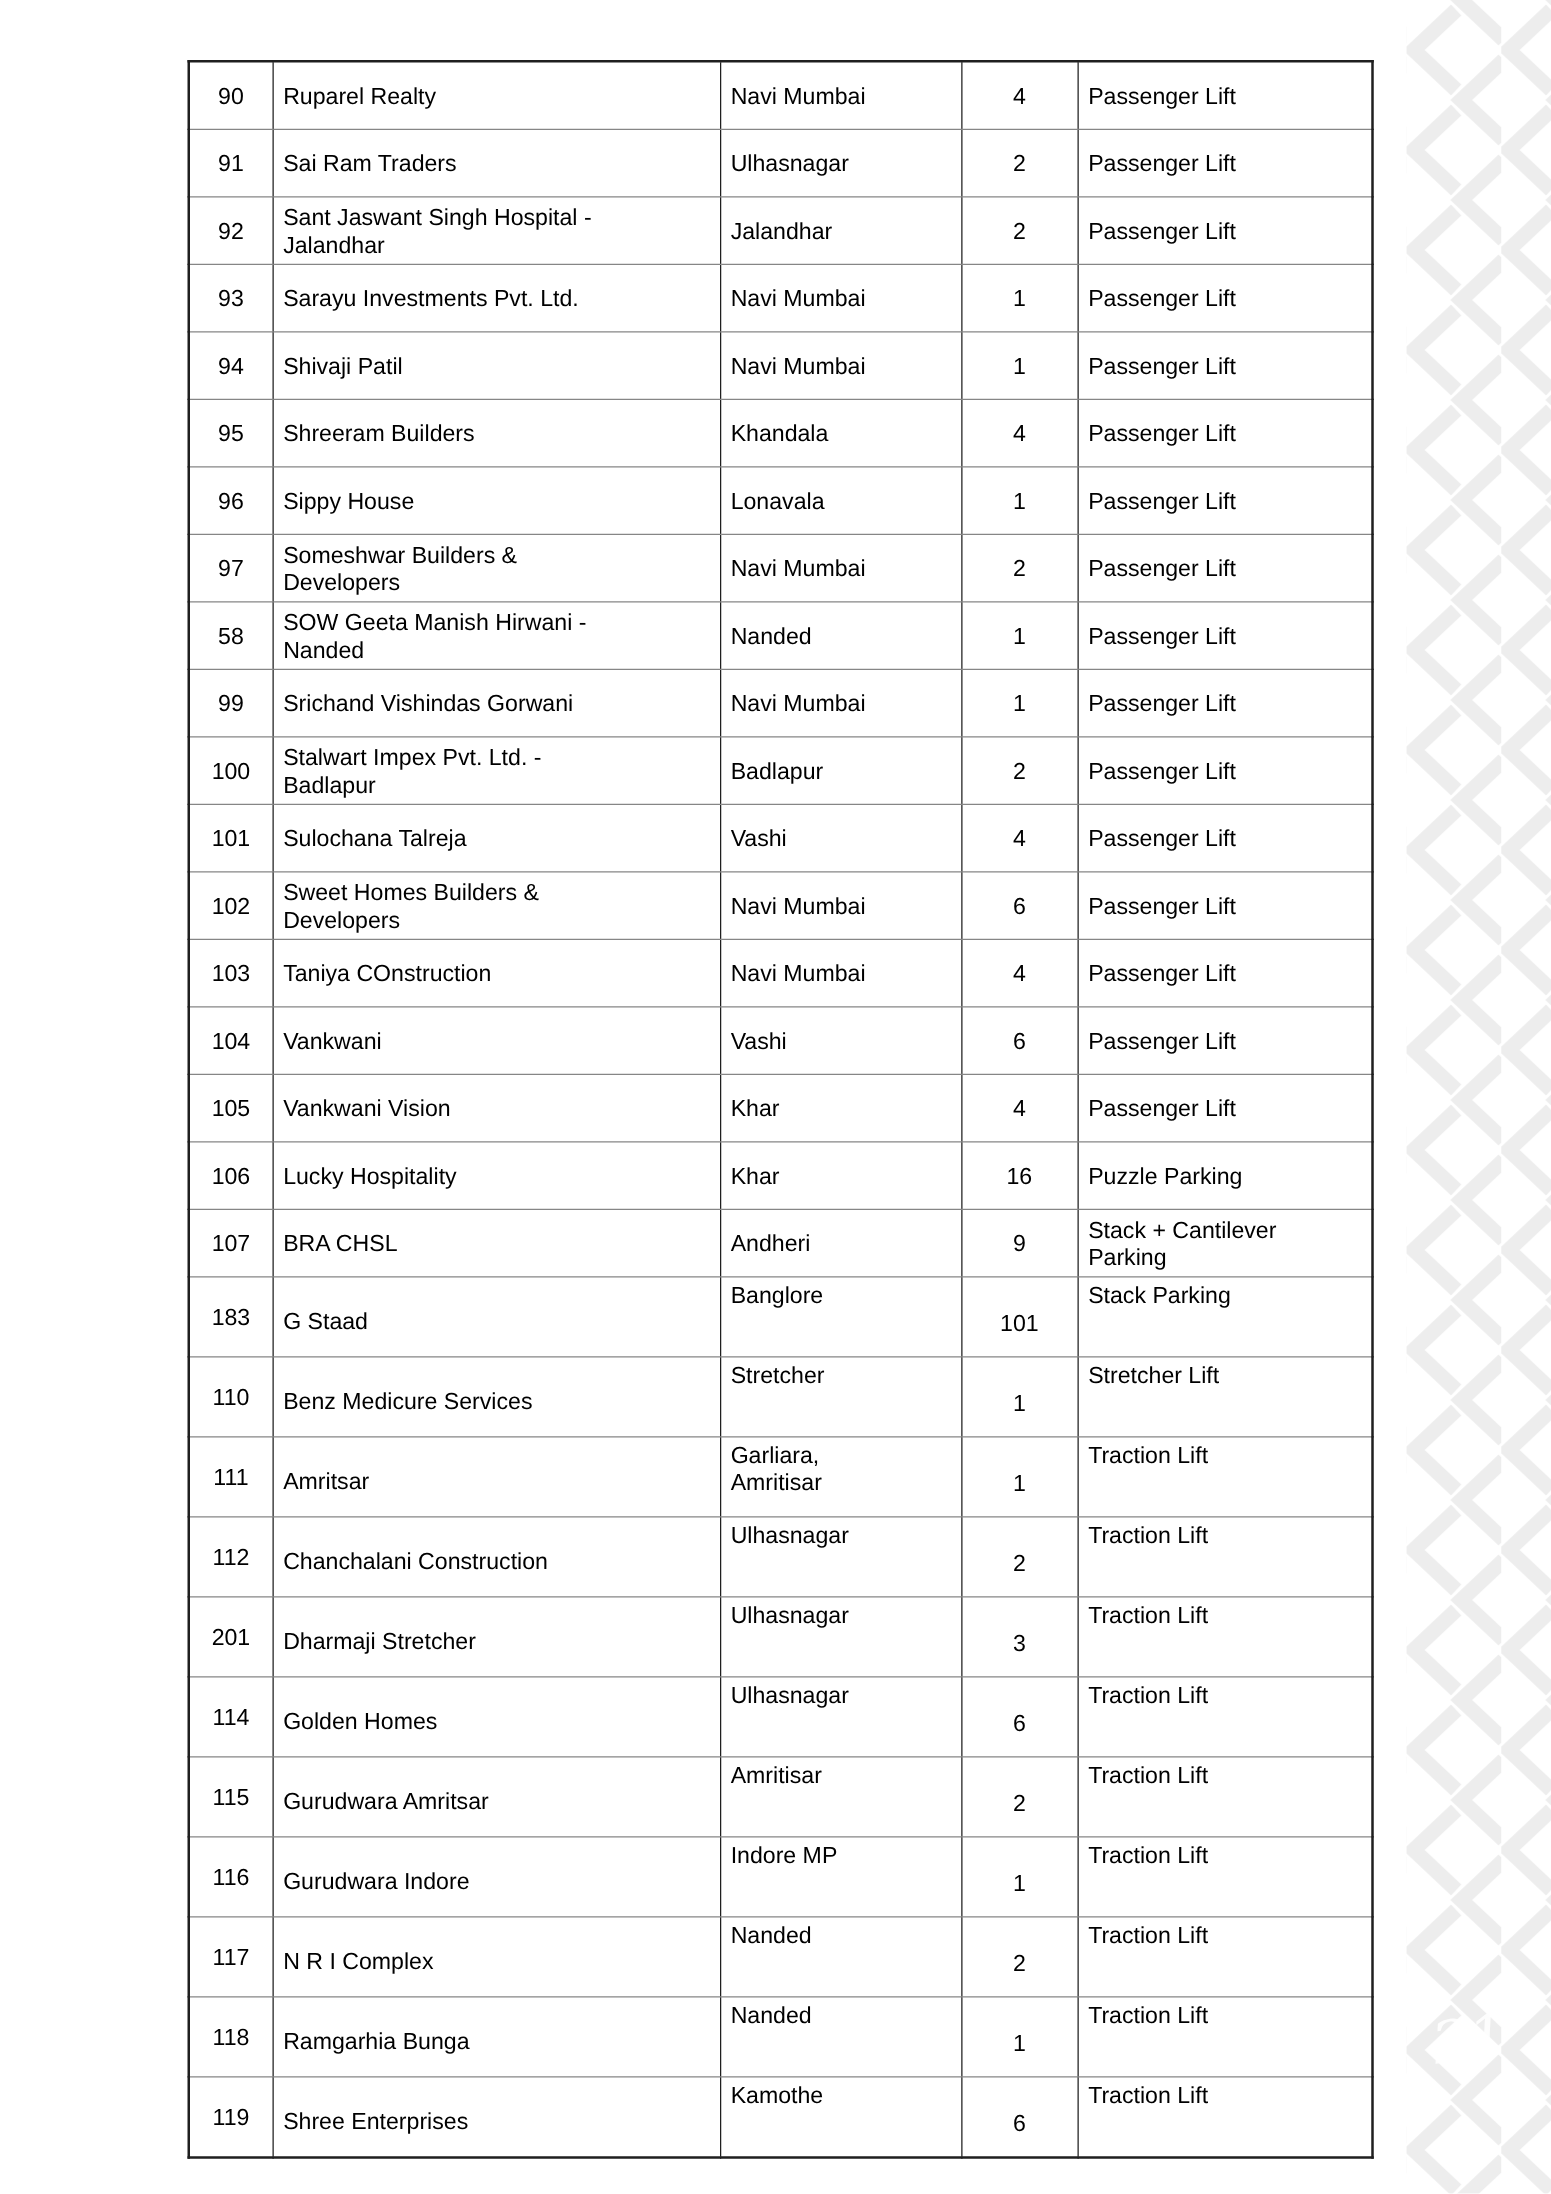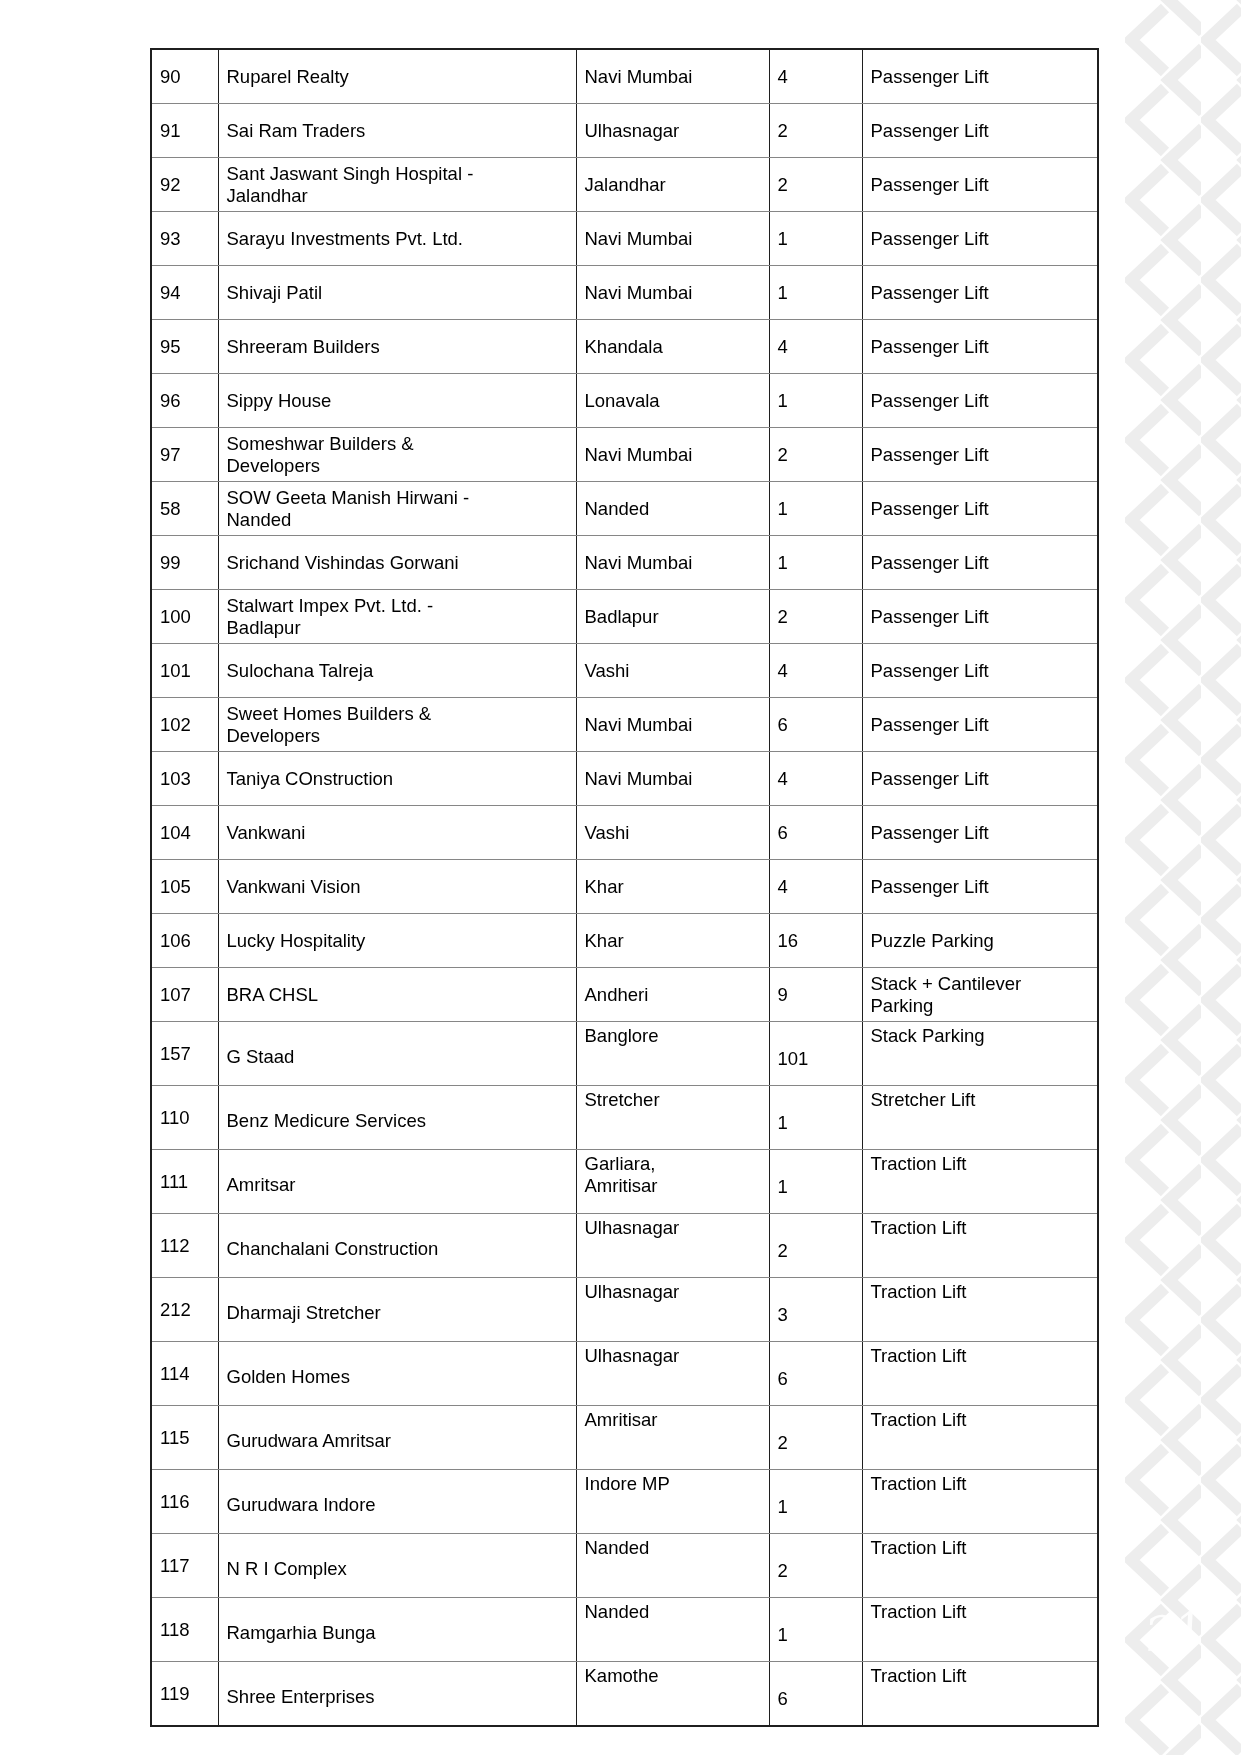--- a/index.html
+++ b/index.html
@@ -57,21 +57,21 @@
     border-top: 1.5px solid #868686;
     border-bottom: 1.5px solid #868686;
     border-left: 1.6px solid #1f1f1f;
     border-right: 1.6px solid #1f1f1f;
     overflow: hidden;
   }
   table.client-table {
     border: 2.2px solid #1f1f1f;
   }
   td.col-no, td.col-qty {
-    text-align: left;
+    text-align: center;
     padding: 2px 2px;
   }
   td.col-name, td.col-location, td.col-type {
     text-align: left;
     white-space: pre-line;
   }
 
   
   tr:nth-child(n+19) td.col-location,
   tr:nth-child(n+19) td.col-type {
@@ -234,21 +234,21 @@
       </tr>
       <tr>
         <td class="col-no">107</td>
         <td class="col-name">BRA CHSL</td>
         <td class="col-location">Andheri</td>
         <td class="col-qty">9</td>
         <td class="col-type">Stack + Cantilever
 Parking</td>
       </tr>
       <tr>
-        <td class="col-no">157</td>
+        <td class="col-no">183</td>
         <td class="col-name">G Staad</td>
         <td class="col-location">Banglore</td>
         <td class="col-qty">101</td>
         <td class="col-type">Stack Parking</td>
       </tr>
       <tr>
         <td class="col-no">110</td>
         <td class="col-name">Benz Medicure Services</td>
         <td class="col-location">Stretcher</td>
         <td class="col-qty">1</td>
@@ -263,21 +263,21 @@
         <td class="col-type">Traction Lift</td>
       </tr>
       <tr>
         <td class="col-no">112</td>
         <td class="col-name">Chanchalani Construction</td>
         <td class="col-location">Ulhasnagar</td>
         <td class="col-qty">2</td>
         <td class="col-type">Traction Lift</td>
       </tr>
       <tr>
-        <td class="col-no">212</td>
+        <td class="col-no">201</td>
         <td class="col-name">Dharmaji Stretcher</td>
         <td class="col-location">Ulhasnagar</td>
         <td class="col-qty">3</td>
         <td class="col-type">Traction Lift</td>
       </tr>
       <tr>
         <td class="col-no">114</td>
         <td class="col-name">Golden Homes</td>
         <td class="col-location">Ulhasnagar</td>
         <td class="col-qty">6</td>

